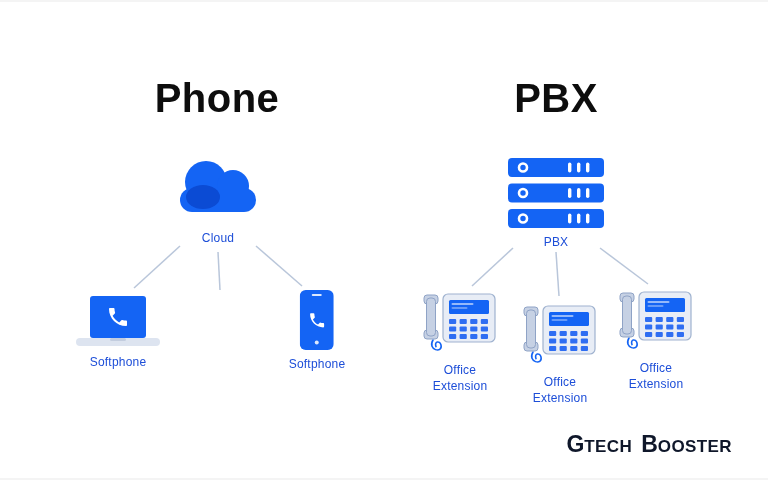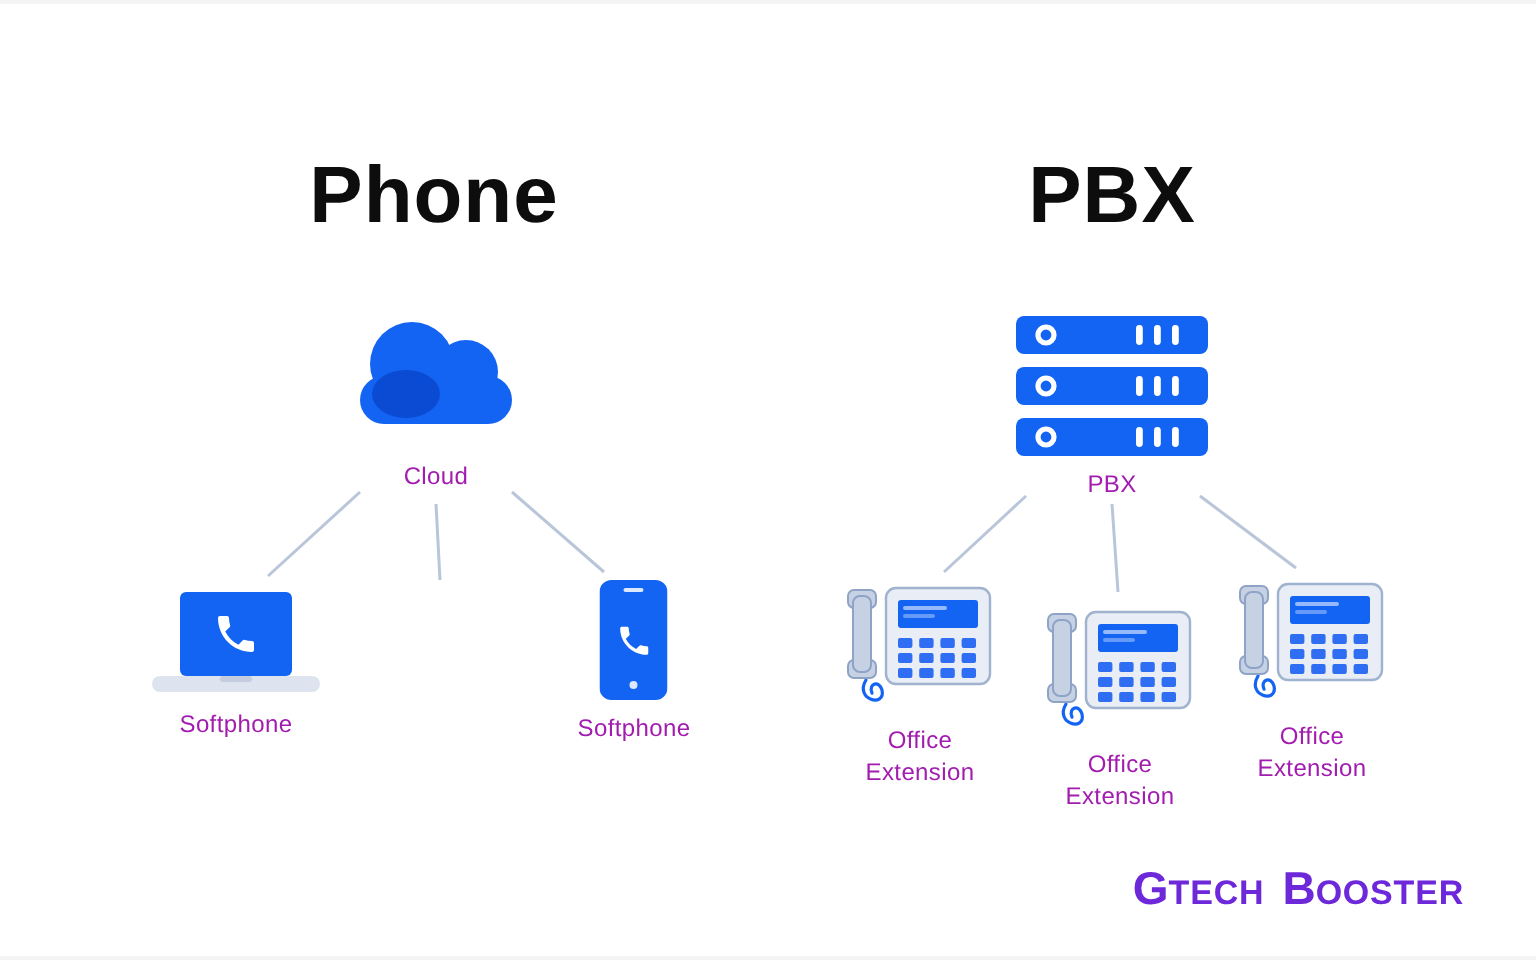--- a/index.html
+++ b/index.html
@@ -13,25 +13,25 @@
     font-size:40px;font-weight:800;letter-spacing:0.5px;color:#0d0d0d;white-space:nowrap;
   }
   .connectors{position:absolute;left:0;top:0;pointer-events:none;}
   .connectors line{stroke:#b9c6da;stroke-width:1.5;}
   figure.node{
     position:absolute;margin:0;transform:translateX(-50%);
     display:flex;flex-direction:column;align-items:center;
   }
   .label{
     margin-top:6px;font-size:12px;line-height:1.35;text-align:center;
-    color:#a21caf;font-weight:500;letter-spacing:0.2px;
+    color:#1d4ed8;font-weight:500;letter-spacing:0.2px;
   }
   .label.wrap{width:68px;}
   .label.gap-lg{margin-top:9px;}
-  .brand{position:absolute;right:36px;bottom:20px;color:#6d28d9;white-space:nowrap;}
+  .brand{position:absolute;right:36px;bottom:20px;color:#0f172a;white-space:nowrap;}
   .b-big{font-size:23px;font-weight:800;}
   .b-small{font-size:17px;font-weight:800;text-transform:uppercase;letter-spacing:0.4px;}
   .b-gap{margin-left:9px;}
   .defs-holder{position:absolute;width:0;height:0;overflow:hidden;}
 </style>
 </head>
 <body>
 
 <div class="canvas">
 

